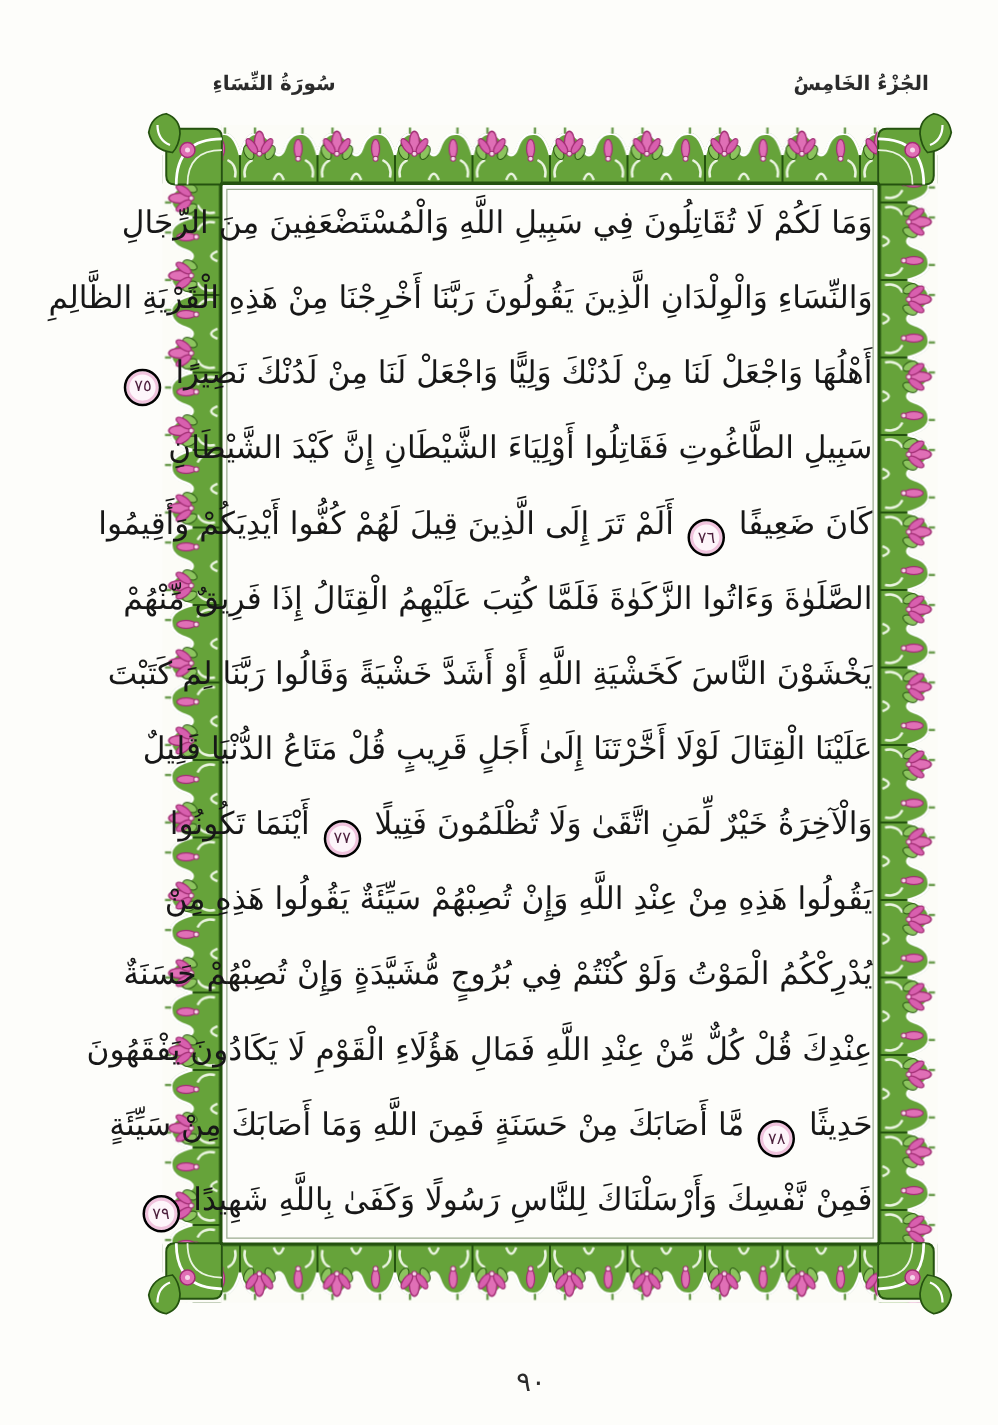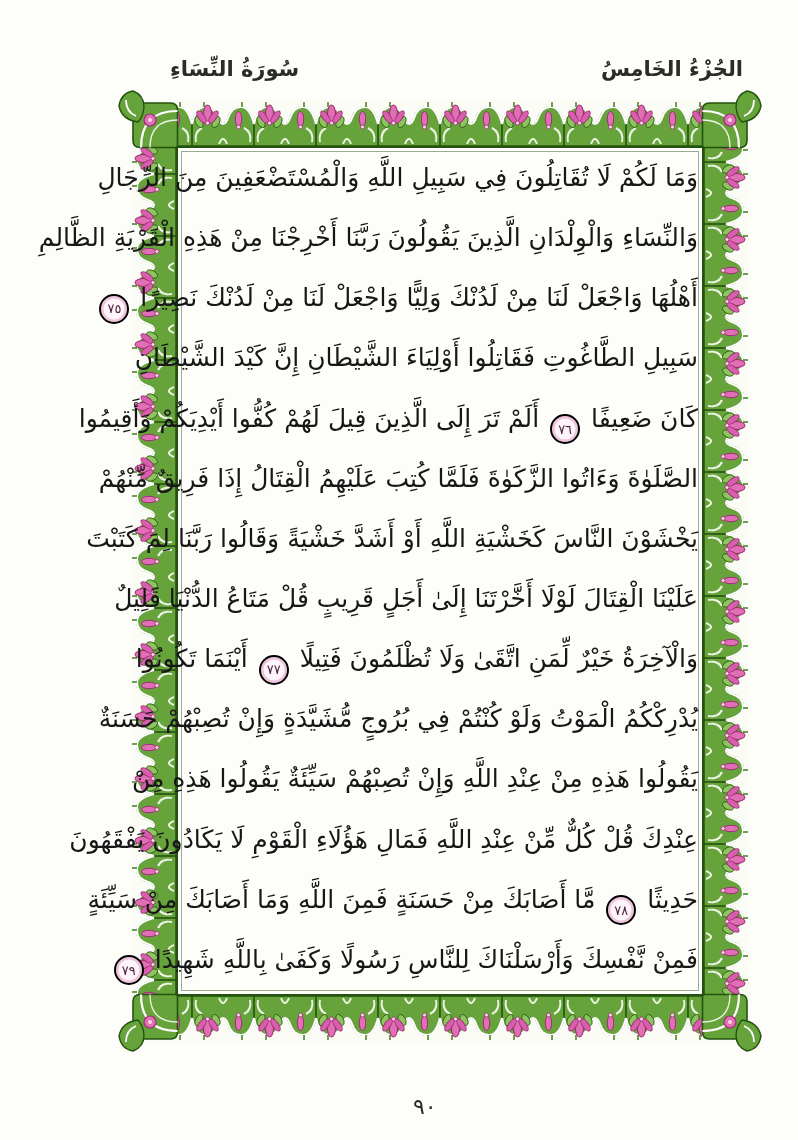--- a/index.html
+++ b/index.html
@@ -9,21 +9,21 @@
     font-family:"DejaVu Sans",sans-serif;
     overflow:hidden;
   }
   .page{position:relative;width:798px;height:1140px;}
 
   
   .hdr{
     position:absolute;
     direction:rtl;
     color:#2b2b2b;
-    font-size:21px;
+    font-size:16px;
     font-weight:bold;
     letter-spacing:0;
     white-space:nowrap;
   }
   .hdr-juz{top:57px;right:55px;margin-left:16px;}
   .hdr-surah{top:57px;left:170px;}
 
   
   .frame{
     position:absolute;left:130px;top:100px;
@@ -135,22 +135,22 @@
   <div class="text-area">
       <div class="qline"><span>وَمَا لَكُمْ لَا تُقَاتِلُونَ فِي سَبِيلِ اللَّهِ وَالْمُسْتَضْعَفِينَ مِنَ الرِّجَالِ </span></div>
       <div class="qline"><span>وَالنِّسَاءِ وَالْوِلْدَانِ الَّذِينَ يَقُولُونَ رَبَّنَا أَخْرِجْنَا مِنْ هَذِهِ الْقَرْيَةِ الظَّالِمِ </span></div>
       <div class="qline"><span>أَهْلُهَا وَاجْعَلْ لَنَا مِنْ لَدُنْكَ وَلِيًّا وَاجْعَلْ لَنَا مِنْ لَدُنْكَ نَصِيرًا </span><span class="medallion">٧٥</span> </div>
       <div class="qline"><span>سَبِيلِ الطَّاغُوتِ فَقَاتِلُوا أَوْلِيَاءَ الشَّيْطَانِ إِنَّ كَيْدَ الشَّيْطَانِ </span></div>
       <div class="qline"><span>كَانَ ضَعِيفًا </span><span class="medallion">٧٦</span> <span>أَلَمْ تَرَ إِلَى الَّذِينَ قِيلَ لَهُمْ كُفُّوا أَيْدِيَكُمْ وَأَقِيمُوا </span></div>
       <div class="qline"><span>الصَّلَوٰةَ وَءَاتُوا الزَّكَوٰةَ فَلَمَّا كُتِبَ عَلَيْهِمُ الْقِتَالُ إِذَا فَرِيقٌ مِّنْهُمْ </span></div>
       <div class="qline"><span>يَخْشَوْنَ النَّاسَ كَخَشْيَةِ اللَّهِ أَوْ أَشَدَّ خَشْيَةً وَقَالُوا رَبَّنَا لِمَ كَتَبْتَ </span></div>
       <div class="qline"><span>عَلَيْنَا الْقِتَالَ لَوْلَا أَخَّرْتَنَا إِلَىٰ أَجَلٍ قَرِيبٍ قُلْ مَتَاعُ الدُّنْيَا قَلِيلٌ </span></div>
       <div class="qline"><span>وَالْآخِرَةُ خَيْرٌ لِّمَنِ اتَّقَىٰ وَلَا تُظْلَمُونَ فَتِيلًا </span><span class="medallion">٧٧</span> <span>أَيْنَمَا تَكُونُوا </span></div>
+      <div class="qline"><span>يَقُولُوا هَذِهِ مِنْ عِنْدِ اللَّهِ وَإِنْ تُصِبْهُمْ سَيِّئَةٌ يَقُولُوا هَذِهِ مِنْ </span></div>
       <div class="qline"><span>يُدْرِكْكُمُ الْمَوْتُ وَلَوْ كُنْتُمْ فِي بُرُوجٍ مُّشَيَّدَةٍ وَإِنْ تُصِبْهُمْ حَسَنَةٌ </span></div>
-      <div class="qline"><span>يَقُولُوا هَذِهِ مِنْ عِنْدِ اللَّهِ وَإِنْ تُصِبْهُمْ سَيِّئَةٌ يَقُولُوا هَذِهِ مِنْ </span></div>
       <div class="qline"><span>عِنْدِكَ قُلْ كُلٌّ مِّنْ عِنْدِ اللَّهِ فَمَالِ هَؤُلَاءِ الْقَوْمِ لَا يَكَادُونَ يَفْقَهُونَ </span></div>
       <div class="qline"><span>حَدِيثًا </span><span class="medallion">٧٨</span> <span>مَّا أَصَابَكَ مِنْ حَسَنَةٍ فَمِنَ اللَّهِ وَمَا أَصَابَكَ مِنْ سَيِّئَةٍ </span></div>
       <div class="qline"><span>فَمِنْ نَّفْسِكَ وَأَرْسَلْنَاكَ لِلنَّاسِ رَسُولًا وَكَفَىٰ بِاللَّهِ شَهِيدًا </span><span class="medallion">٧٩</span> </div>
     </div>
 
   <div class="pagenum">٩٠</div>
 
 </div>
 
 </body></html>

